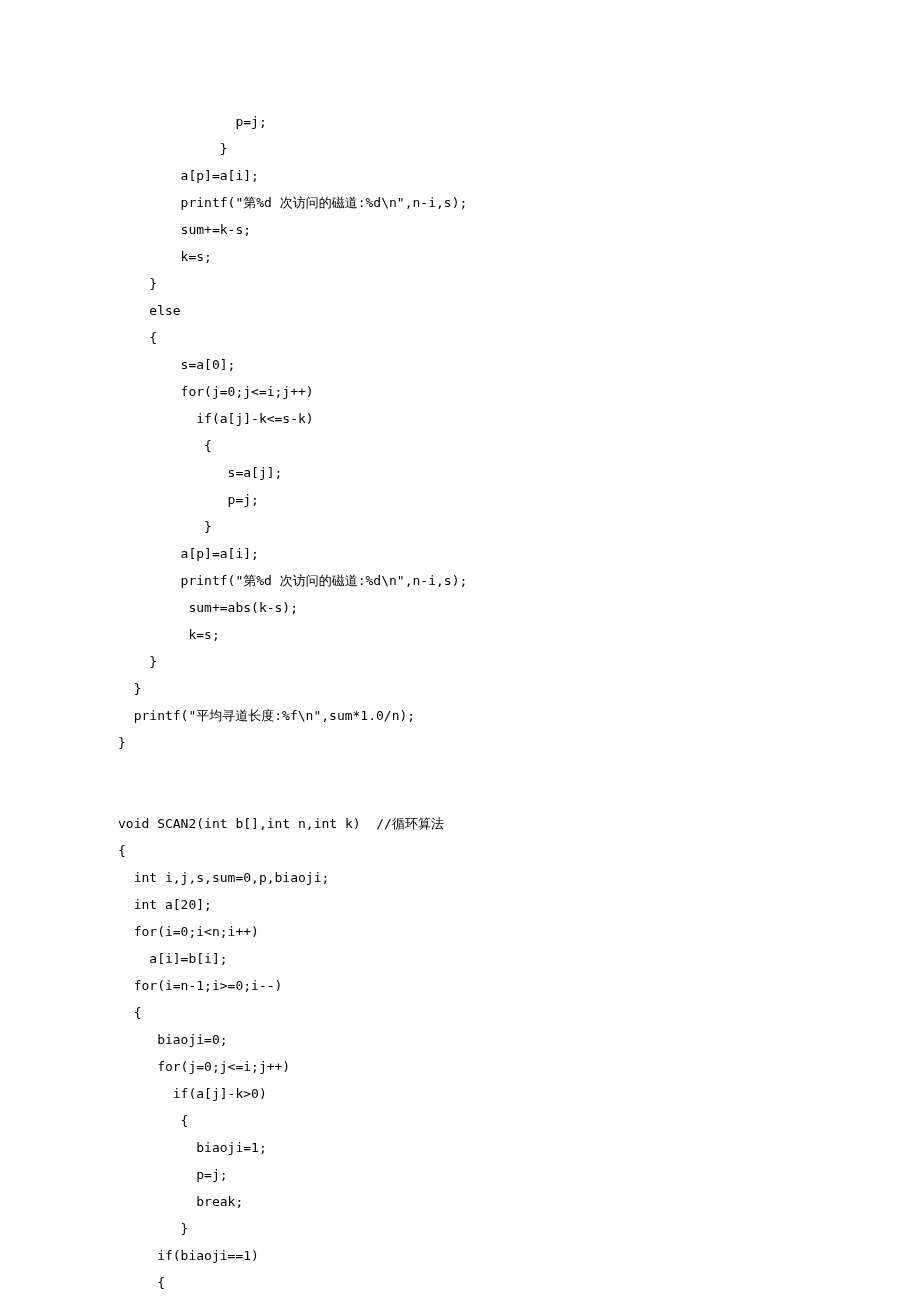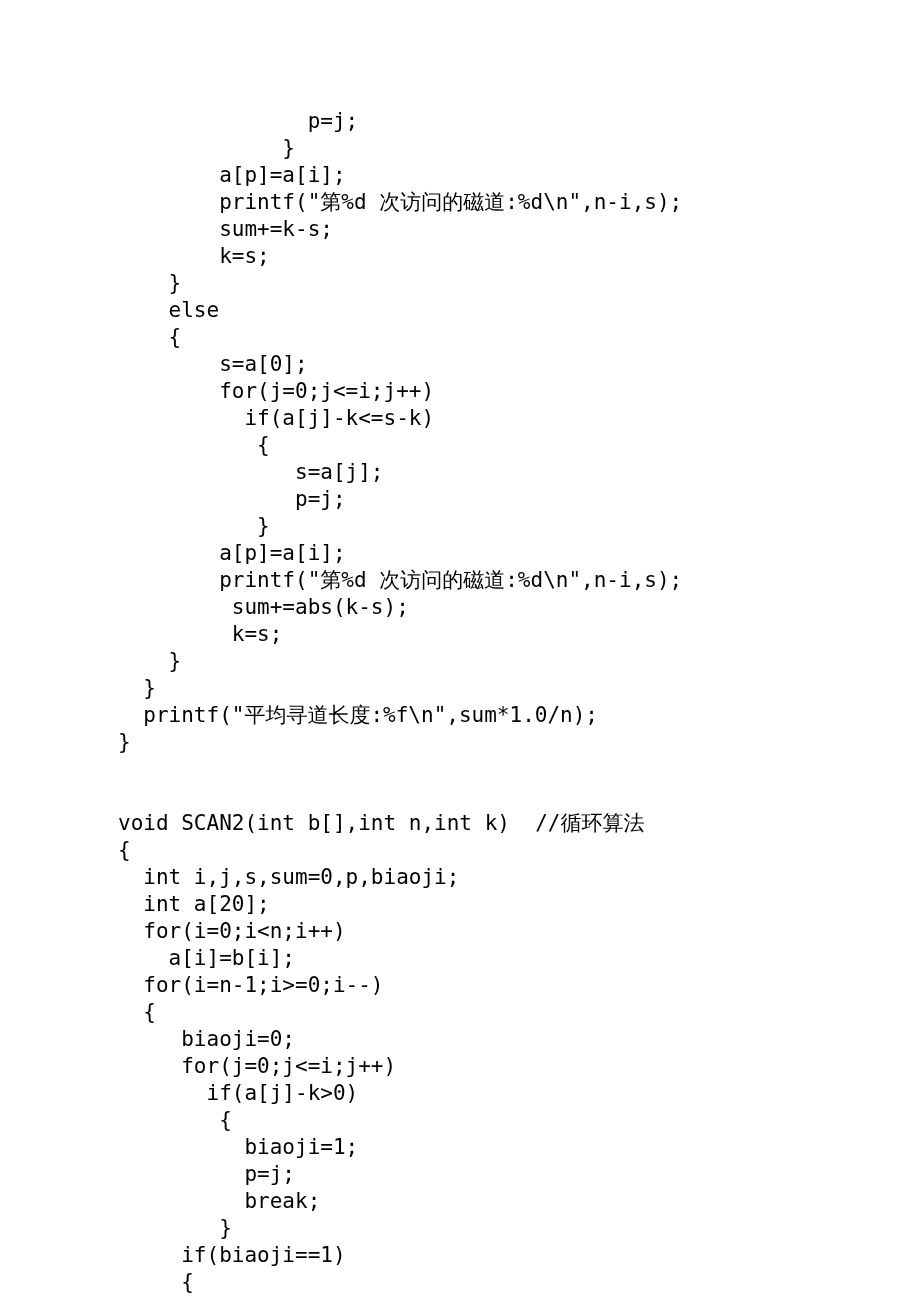--- a/index.html
+++ b/index.html
@@ -9,21 +9,21 @@
   }
   .page {
     width: 920px;
     min-height: 1302px;
     background: #ffffff;
     box-sizing: border-box;
     padding: 108px 0 0 0;
   }
   .code {
     font-family: "SimSun", "NSimSun", "Songti SC", "STSong", monospace;
-    font-size: 21px;
+    font-size: 13px;
     line-height: 27px;
     color: #000000;
     white-space: pre;
     letter-spacing: 0px;
     margin: 0;
     padding-left: 118px;
   }
 </style>
 </head>
 <body>

